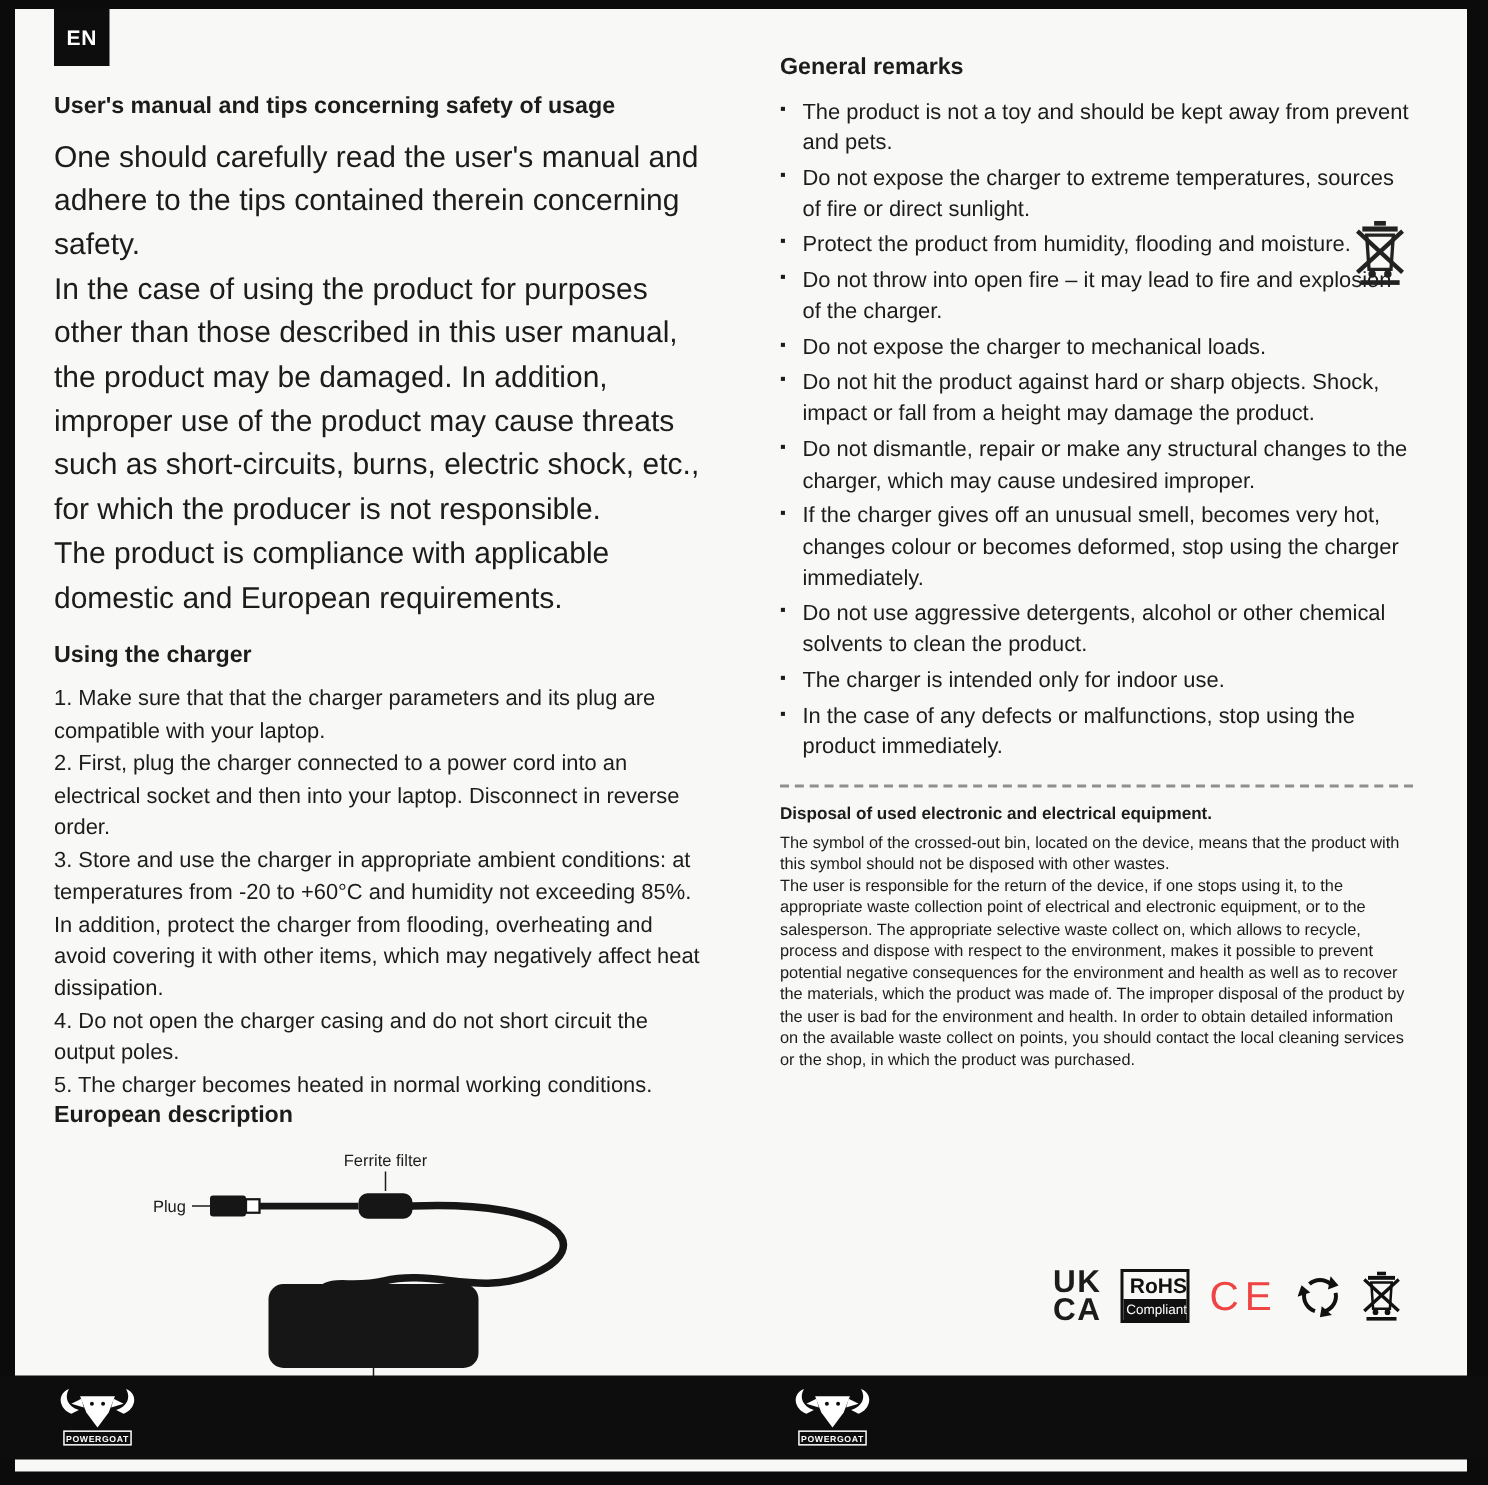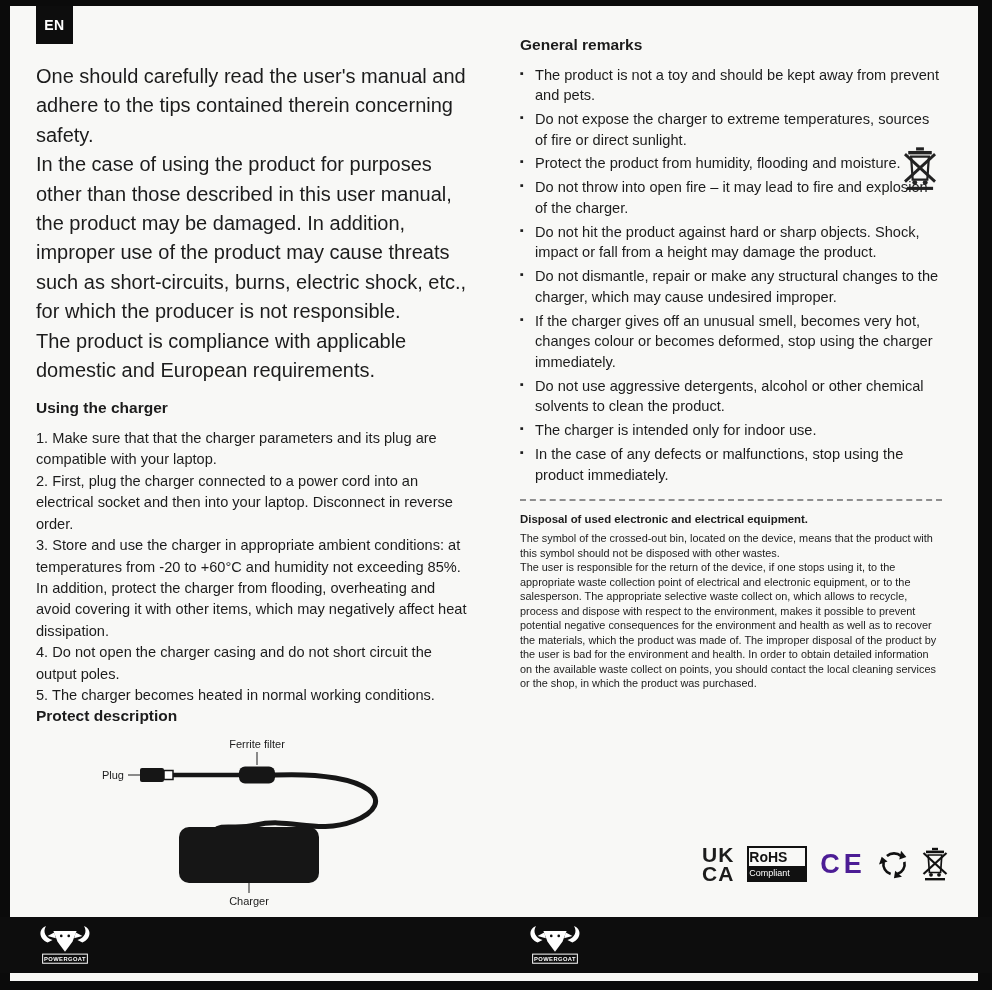--- a/index.html
+++ b/index.html
@@ -48,24 +48,24 @@
 
   .set-includes { margin-top:12px; font-size:14.2px; }
   .set-includes .lbl { font-weight:bold; margin-right:4px; }
   .inc-item { margin-right:10px; }
   .inc-item::before { content:"▪ "; font-size:11px; }
 
   
   .marks { position:absolute; left:702px; top:845px; display:flex; align-items:center; gap:13px; }
   .ukca { font-weight:bold; font-size:21px; line-height:0.92; letter-spacing:1px; }
   .ukca span { display:block; }
-  .rohs { width:60px; border:2.5px solid #111; text-align:left; background:#fff0; }
+  .rohs { width:46px; border:2.5px solid #111; text-align:right; background:#fff0; }
   .rohs-top { font-size:14px; font-weight:bold; padding:1px 0 1px 0; color:#111; }
   .rohs-bottom { background:#111; color:#fff; font-size:9px; padding:1.5px 0 2.5px 0; }
-  .ce { font-size:27px; font-weight:700; letter-spacing:4px; color:#4c1d95; }
+  .ce { font-size:27px; font-weight:400; letter-spacing:4px; color:#ef4444; }
 
   .bin-top { position:absolute; left:903px; top:146px; }
 
   
   .footer { position:absolute; left:0; top:917px; width:100%; height:56px; background:#0d0d0d; }
   .logo { position:absolute; top:5px; }
   .logo.l1 { left:36px; }
   .logo.l2 { left:526px; }
 </style>
 </head>
@@ -74,34 +74,35 @@
 <div class="page">
 
   <div class="edge-top"></div>
   <div class="edge-left"></div>
   <div class="edge-right"></div>
   <div class="edge-bottom"></div>
 
   <div class="en-badge">EN</div>
 
   <div class="col-left">
+    <h2 class="sec">User's manual and tips concerning safety of usage</h2>
     <p class="bodytext">One should carefully read the user's manual and adhere to the tips contained therein concerning safety.
 In the case of using the product for purposes other than those described in this user manual, the product may be damaged. In addition, improper use of the product may cause threats such as short-circuits, burns, electric shock, etc., for which the producer is not responsible.
 The product is compliance with applicable domestic and European requirements.</p>
 
     <h2 class="sec">Using the charger</h2>
     <div class="steps">
       <p>1. Make sure that that the charger parameters and its plug are compatible with your laptop.</p>
       <p>2. First, plug the charger connected to a power cord into an electrical socket and then into your laptop. Disconnect in reverse order.</p>
       <p>3. Store and use the charger in appropriate ambient conditions: at temperatures from -20 to +60°C and humidity not exceeding 85%. In addition, protect the charger from flooding, overheating and avoid covering it with other items, which may negatively affect heat dissipation.</p>
       <p>4. Do not open the charger casing and do not short circuit the output poles.</p>
       <p>5. The charger becomes heated in normal working conditions.</p>
     </div>
 
-    <h2 class="sec mt">Protect description</h2>
+    <h2 class="sec mt">European description</h2>
 
     <svg class="diagram" width="400" height="176" viewBox="0 0 400 176">
 
       <text x="203" y="13" text-anchor="middle" font-size="11" fill="#1c1c1c">Ferrite filter</text>
       <line x1="203" y1="17" x2="203" y2="30" stroke="#1c1c1c" stroke-width="1"></line>
 
       <text x="70" y="44" text-anchor="end" font-size="11" fill="#1c1c1c">Plug</text>
       <line x1="74" y1="40" x2="86" y2="40" stroke="#1c1c1c" stroke-width="1"></line>
 
       <g>
@@ -127,20 +128,21 @@
     </div>
   </div>
 
   <div class="col-right">
     <h2 class="sec">General remarks</h2>
     <ul class="remarks">
       <li>The product is not a toy and should be kept away from prevent and pets.</li>
       <li>Do not expose the charger to extreme temperatures, sources of fire or direct sunlight.</li>
       <li>Protect the product from humidity, flooding and moisture.</li>
       <li>Do not throw into open fire – it may lead to fire and explosion of the charger.</li>
+      <li>Do not expose the charger to mechanical loads.</li>
       <li>Do not hit the product against hard or sharp objects. Shock, impact or fall from a height may damage the product.</li>
       <li>Do not dismantle, repair or make any structural changes to the charger, which may cause undesired improper.</li>
       <li>If the charger gives off an unusual smell, becomes very hot, changes colour or becomes deformed, stop using the charger immediately.</li>
       <li>Do not use aggressive detergents, alcohol or other chemical solvents to clean the product.</li>
       <li>The charger is intended only for indoor use.</li>
       <li>In the case of any defects or malfunctions, stop using the product immediately.</li>
     </ul>
 
     <hr class="dashes">
 

